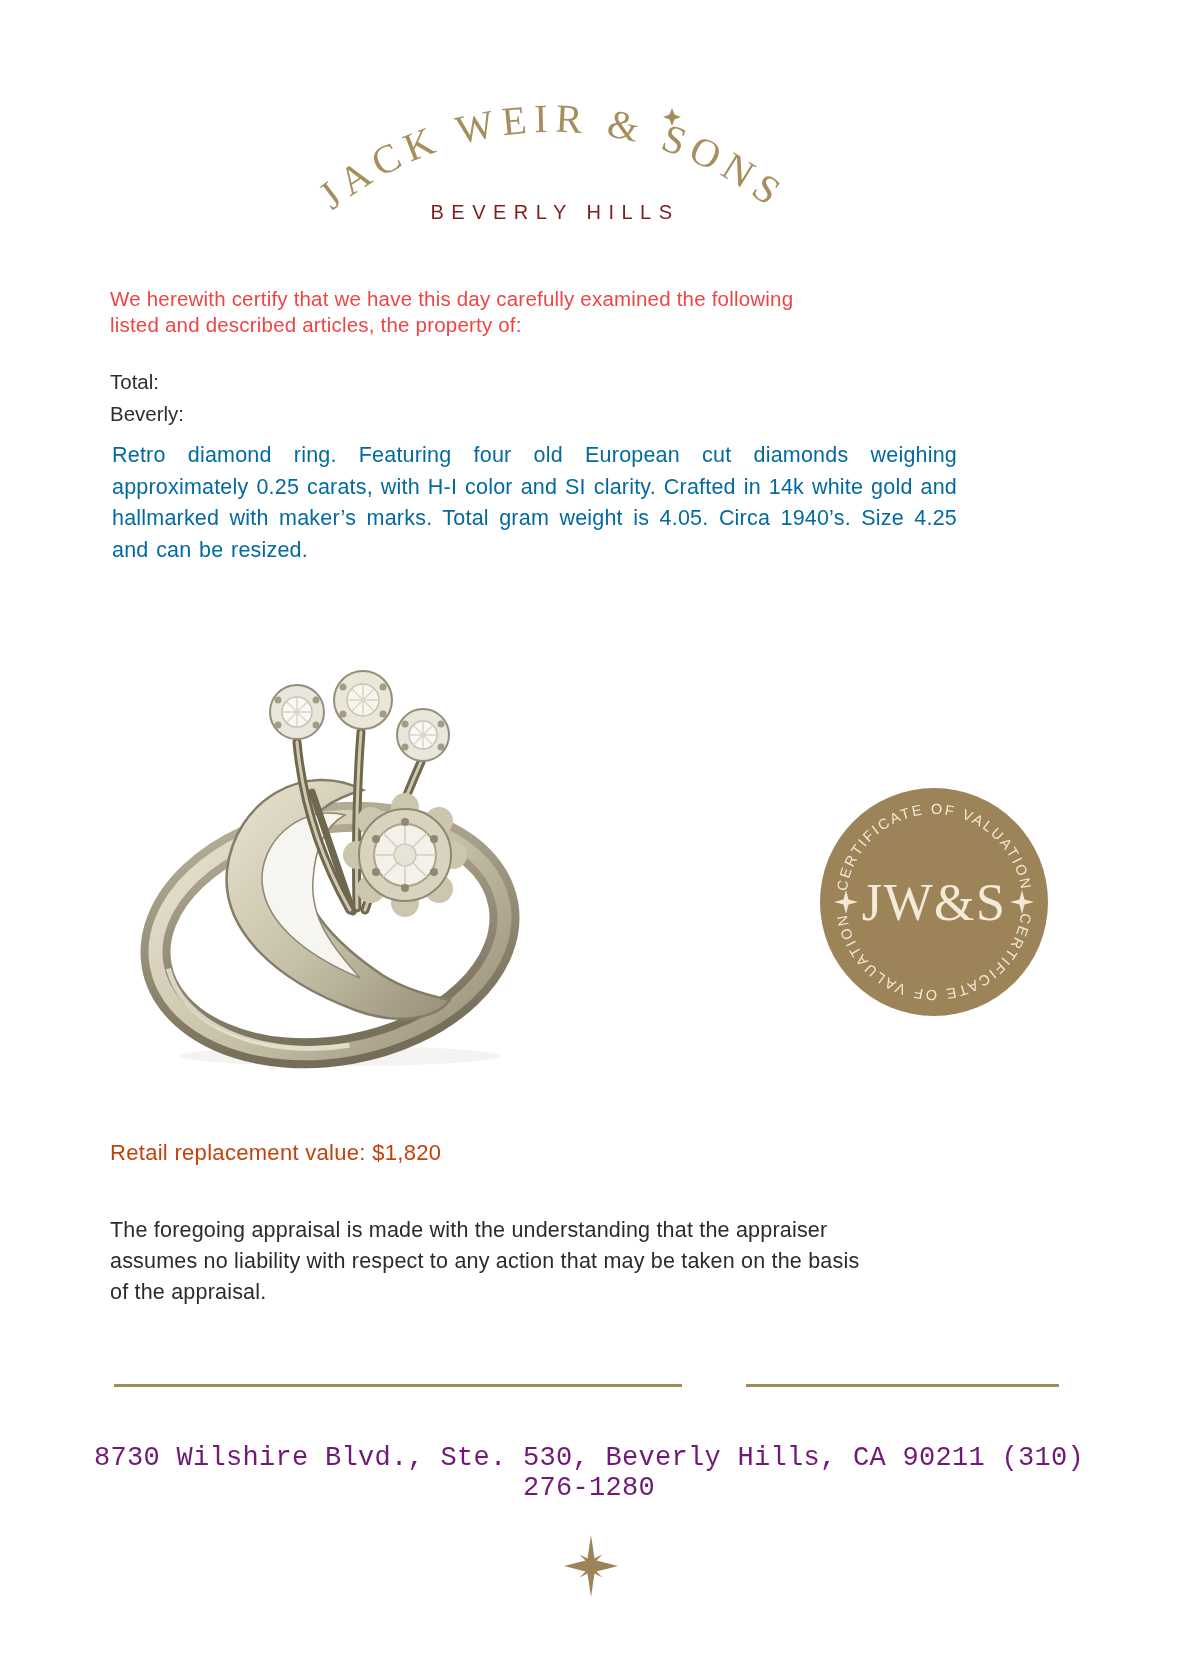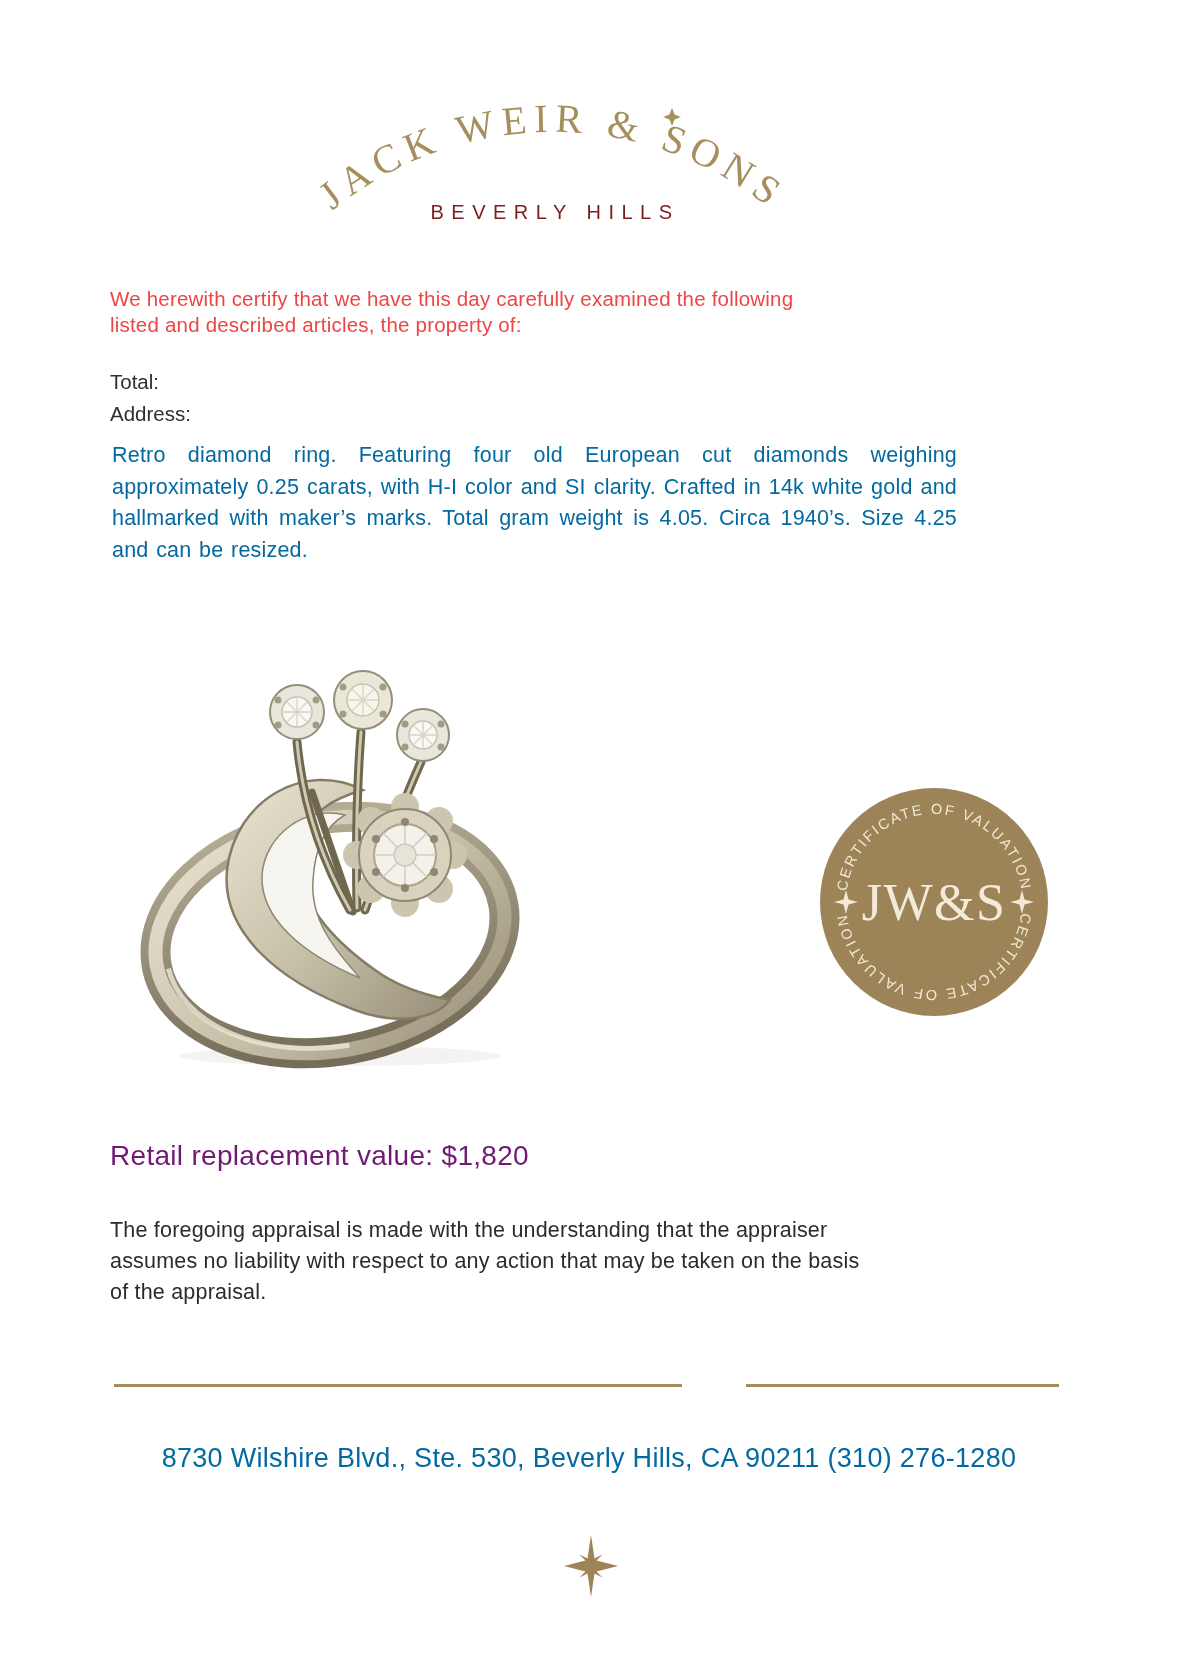--- a/index.html
+++ b/index.html
@@ -15,32 +15,32 @@
     left:110px; top:366px;
     font-size:20.5px; line-height:32px; color:#2e2e2e;
   }
   .desc {
     left:112px; top:440px; width:845px;
     font-size:21.5px; line-height:31.5px; letter-spacing:0.2px; word-spacing:1.5px;
     text-align:justify; color:#0369a1;
   }
   .retail {
     left:110px; top:1140px;
-    font-size:28px; letter-spacing:0.3px; color:#701a75;
+    font-size:22px; letter-spacing:0.3px; color:#c2410c;
   }
   .disclaimer {
     left:110px; top:1207px; width:770px;
     font-size:21.5px; line-height:31px; letter-spacing:0.2px; color:#2b2b2b;margin-top:8px;
   }
   .sigline { top:1384px; height:3px; background:#a28c58; }
   .sig-left  { left:114px; width:568px; }
   .sig-right { left:746px; width:313px; }
   .footer-address {
     left:89px; top:1443px; width:1000px; text-align:center;
-    font-size:27px; letter-spacing:0.3px; color:#0369a1;
+    font-size:27px; letter-spacing:0.3px; color:#701a75;font-family:Liberation Mono, monospace;
   }
   .beverly {
     left:270px; top:201px; width:556px; text-align:center;
     font-size:20px; letter-spacing:7.5px; padding-left:7px;
     color:#7f1d1d;
   }
   .logo-arc-svg  { left:270px; top:72px; }
   .ring-svg      { left:105px; top:640px; }
   .seal-svg      { left:818px; top:786px; }
   .star-svg      { left:559px; top:1534px; }
@@ -71,21 +71,21 @@
       <textPath href="#arcPath" startOffset="50%">JACK WEIR &amp; SONS</textPath>
     </text>
     <polygon points="402,36 404.5,42.5 411,45 404.5,47.5 402,54 399.5,47.5 393,45 399.5,42.5" fill="#a68f5d"></polygon>
   </svg>
   <div class="abs beverly">BEVERLY HILLS</div>
 
   <div class="abs intro">We herewith certify that we have this day carefully examined the following listed and described articles, the property of:</div>
 
   <div class="abs owner">
     <div>Total:</div>
-    <div>Address:</div>
+    <div>Beverly:</div>
   </div>
 
   <div class="abs desc">Retro diamond ring. Featuring four old European cut diamonds weighing approximately 0.25 carats, with H-I color and SI clarity. Crafted in 14k white gold and hallmarked with maker’s marks. Total gram weight is 4.05. Circa 1940’s. Size 4.25 and can be resized.</div>
 
   <svg class="abs ring-svg" width="450" height="430" viewBox="0 0 450 430">
     <defs>
       <linearGradient id="metal" x1="0" y1="0" x2="1" y2="1">
         <stop offset="0" stop-color="#e9e4d2"></stop>
         <stop offset="0.55" stop-color="#c6bfa7"></stop>
         <stop offset="1" stop-color="#978f78"></stop>

